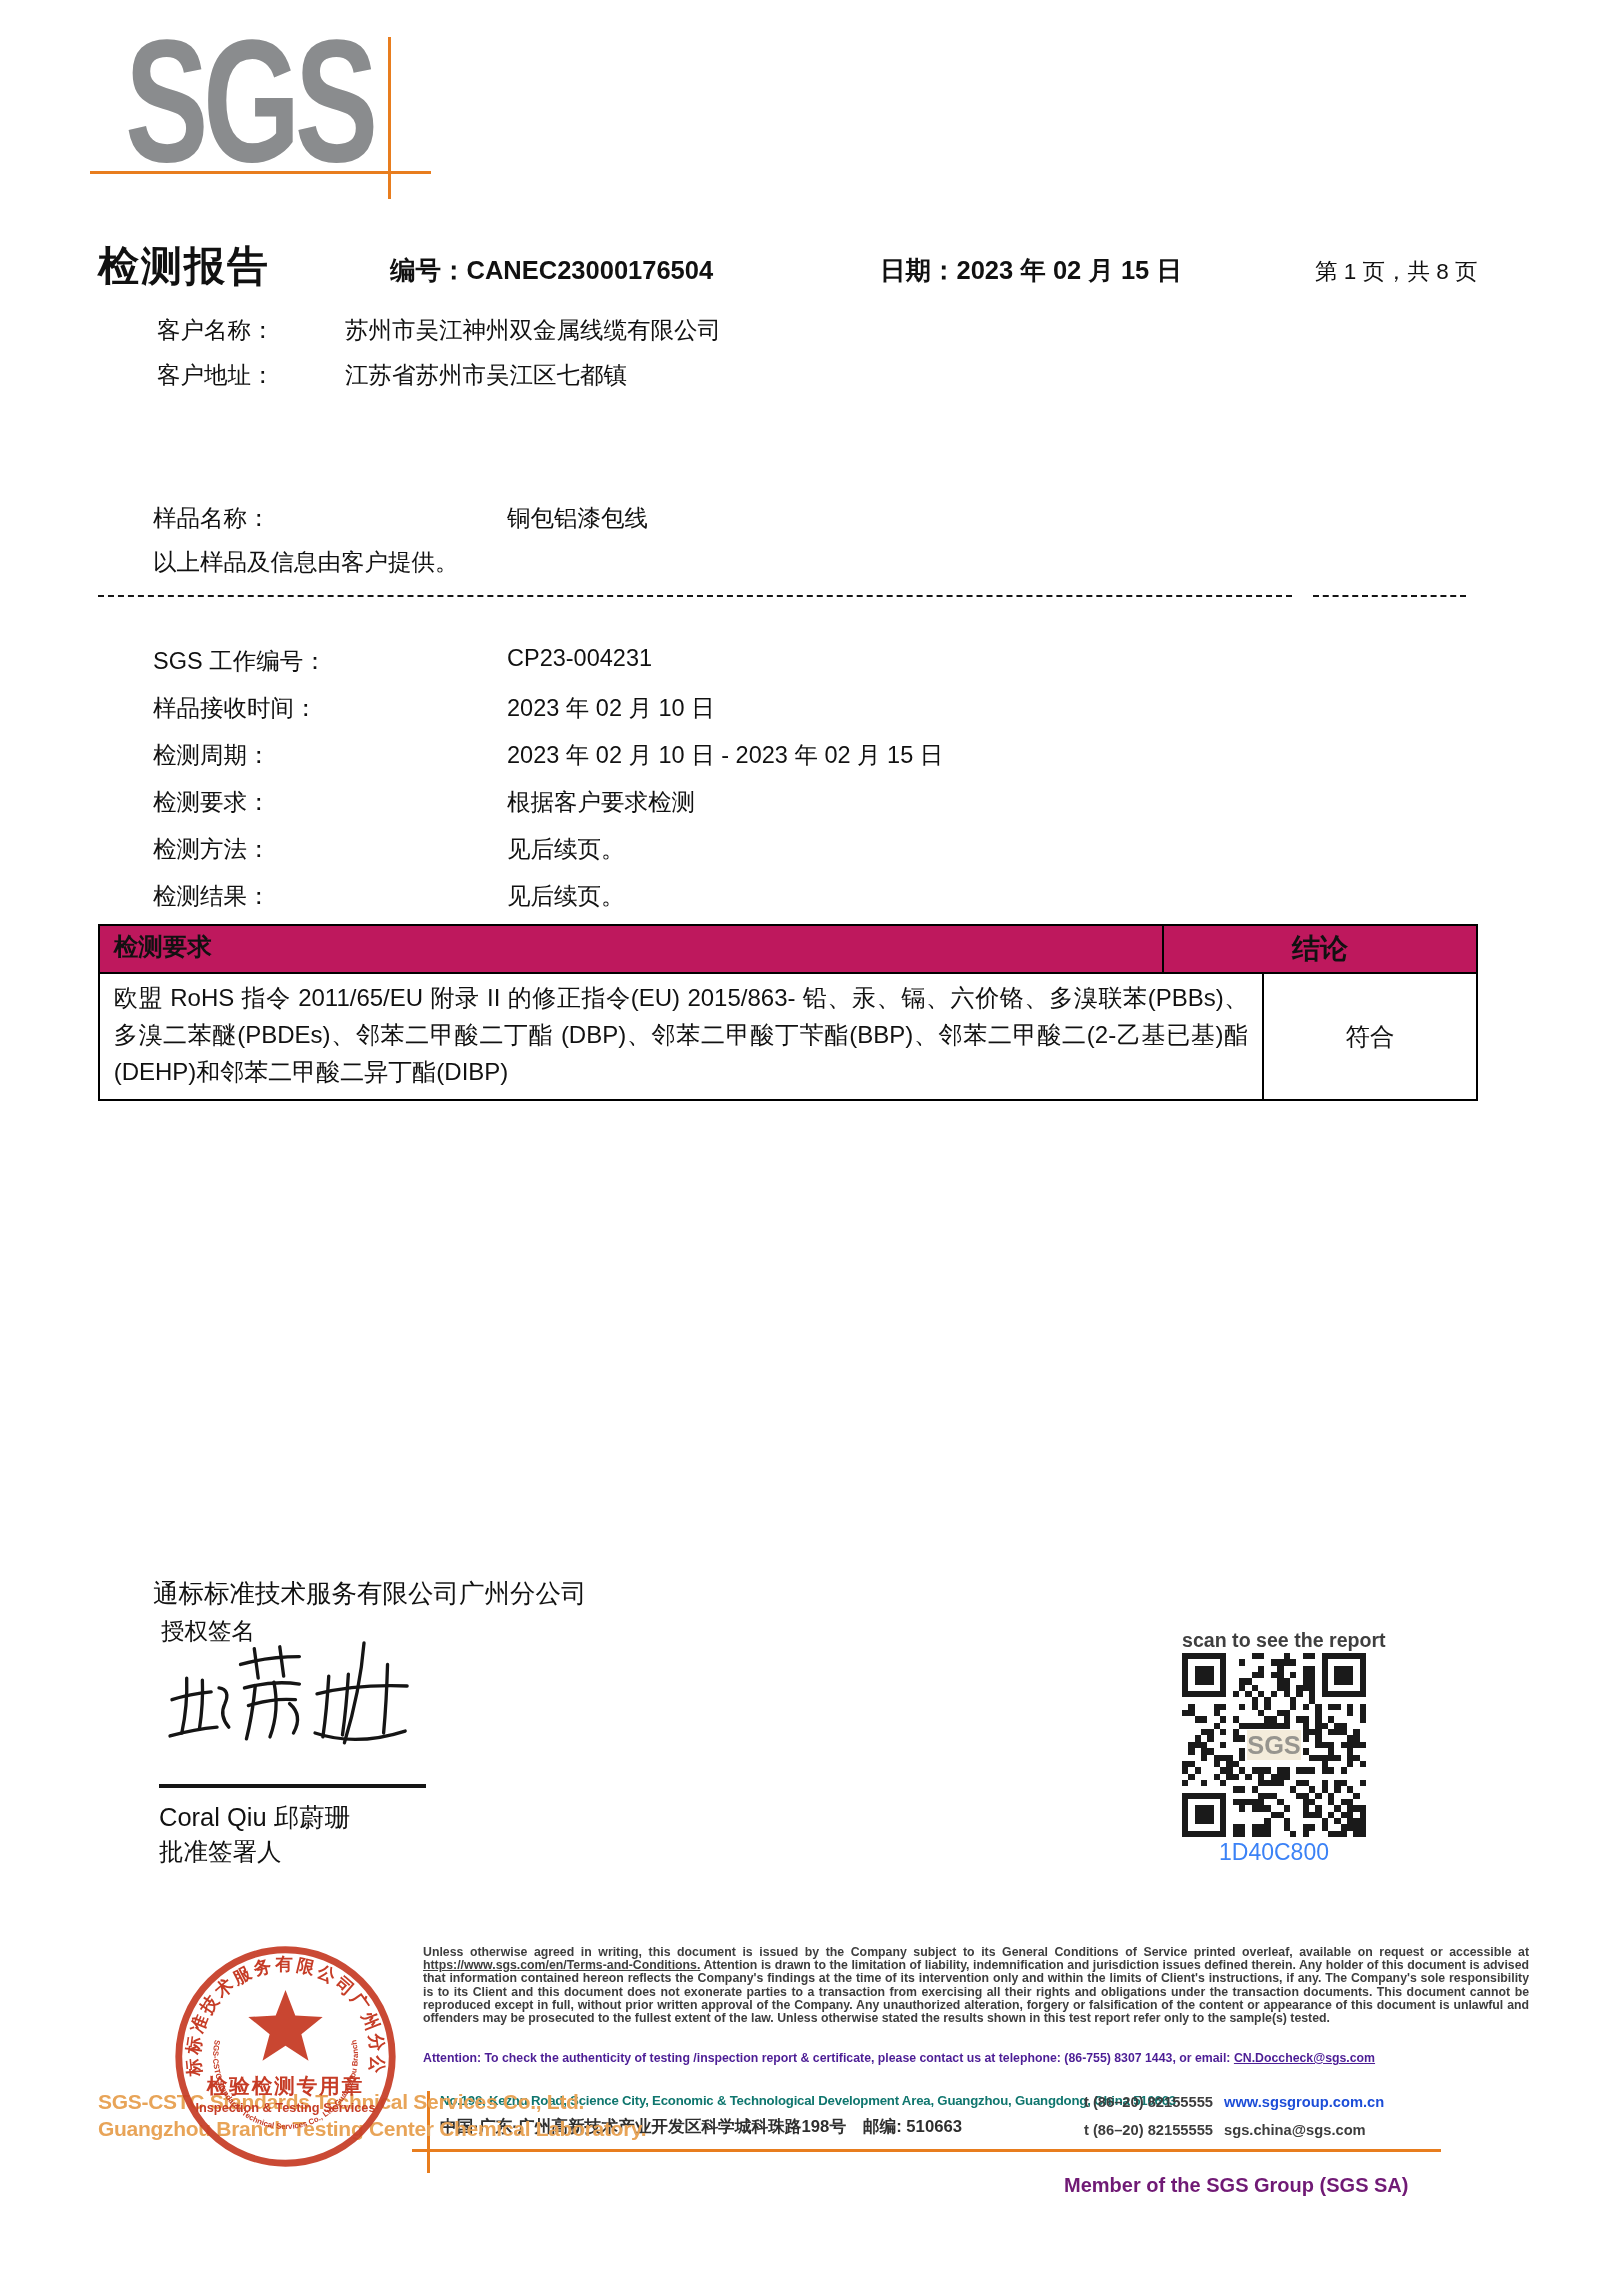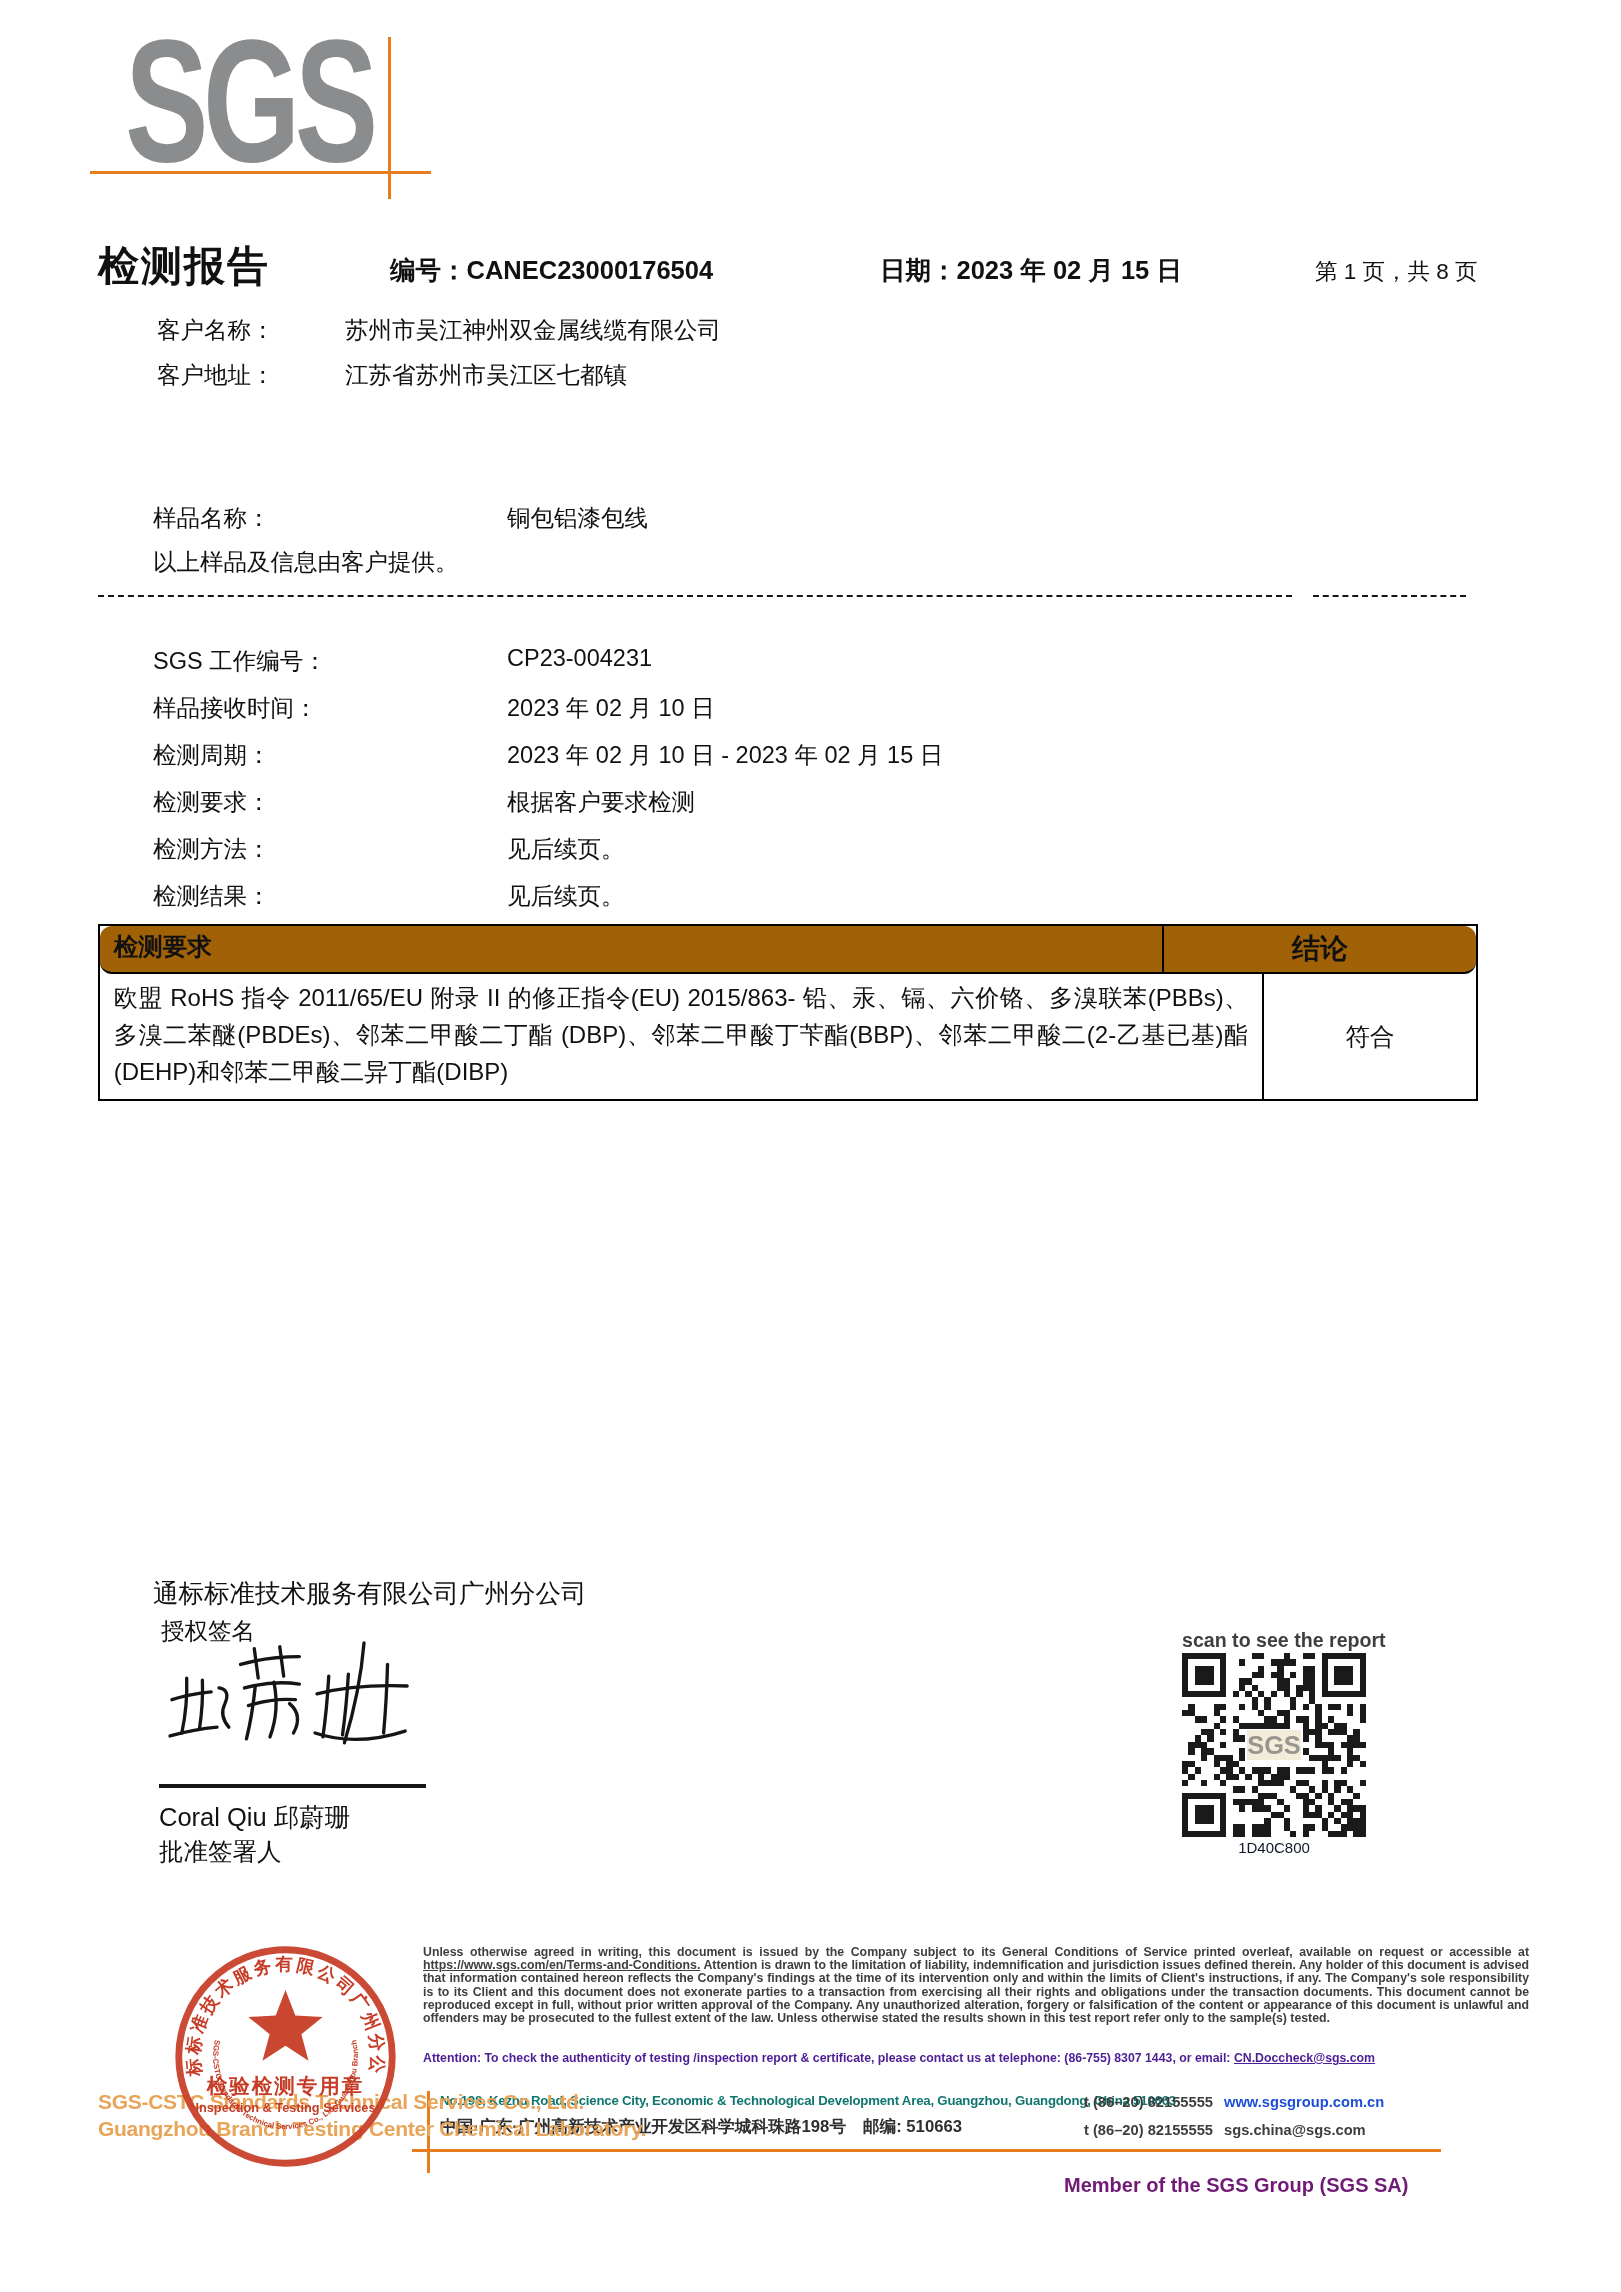--- a/index.html
+++ b/index.html
@@ -28,39 +28,39 @@
 
   .dash{border-top:2.9px dashed #161616;height:0;}
   .dash1{left:98px;top:595px;width:1194px;}
   .dash2{left:1313px;top:595px;width:153px;}
 
   .dr-l{left:153px;} .dr-v{left:507px;}
   .r0{top:645px;} .r1{top:692px;} .r2{top:739px;} .r3{top:786px;} .r4{top:833px;} .r5{top:880px;}
 
   
   .results-table{position:absolute;left:98px;top:924px;width:1380px;border:2px solid #000;box-sizing:border-box;}
-  .rt-header{display:flex;background:#a16207;border-bottom:2px solid #000;font-weight:bold;border-radius:12px;}
+  .rt-header{display:flex;background:#be185d;border-bottom:2px solid #000;font-weight:bold;}
   .rt-h1{width:1064px;box-sizing:border-box;padding:3.9px 13.7px;font-size:24.5px;border-right:2px solid #000;}
   .rt-h2{flex:1;text-align:center;padding:3.9px 0;font-size:28px;}
   .rt-body{display:flex;}
   .rt-c1{width:1164px;box-sizing:border-box;padding:4.9px 13.7px 9.8px;font-size:24px;line-height:37px;text-align:justify;border-right:2px solid #000;white-space:normal;}
   .rt-c2{flex:1;display:flex;align-items:center;justify-content:center;font-size:24.5px;}
 
   
   .company-name{left:153px;top:1576px;font-size:25.5px;}
   .auth-label{left:161px;top:1615px;font-size:23.5px;}
   .sig-svg{left:159px;top:1637px;}
   .sig-line{left:159px;top:1784px;width:267px;height:3.9px;background:#151515;}
   .signer{left:159px;top:1800px;font-size:25.5px;}
   .signer-role{left:159px;top:1835px;font-size:24.5px;}
 
   
   .qr-caption{left:1182px;top:1629px;font-size:19.6px;color:#3f3f3f;font-weight:600;}
   .qr-svg{left:1182px;top:1653px;}
-  .qr-code{left:1182px;top:1839px;width:184px;text-align:center;font-size:15px;color:#0f172a;}
+  .qr-code{left:1182px;top:1839px;width:184px;text-align:center;font-size:23px;color:#3b82f6;}
 
   
   .behind1{left:98px;top:2090px;font-size:21px;font-weight:bold;color:#e8a458;letter-spacing:-0.3px;z-index:1;}
   .behind2{left:98px;top:2117px;font-size:21px;font-weight:bold;color:#e8a458;letter-spacing:-0.3px;z-index:1;}
   .stamp-svg{left:168px;top:1939px;z-index:2;}
   .ring{font-size:18px;font-weight:bold;fill:#c63c26;letter-spacing:3px;}
   .stamp-cn{font-size:21px;fill:#c63c26;text-anchor:middle;letter-spacing:2px;font-weight:bold;}
   .stamp-en{font-size:13px;font-weight:bold;fill:#c63c26;text-anchor:middle;}
   .stamp-small{font-size:8px;font-weight:bold;fill:#c63c26;}
 

